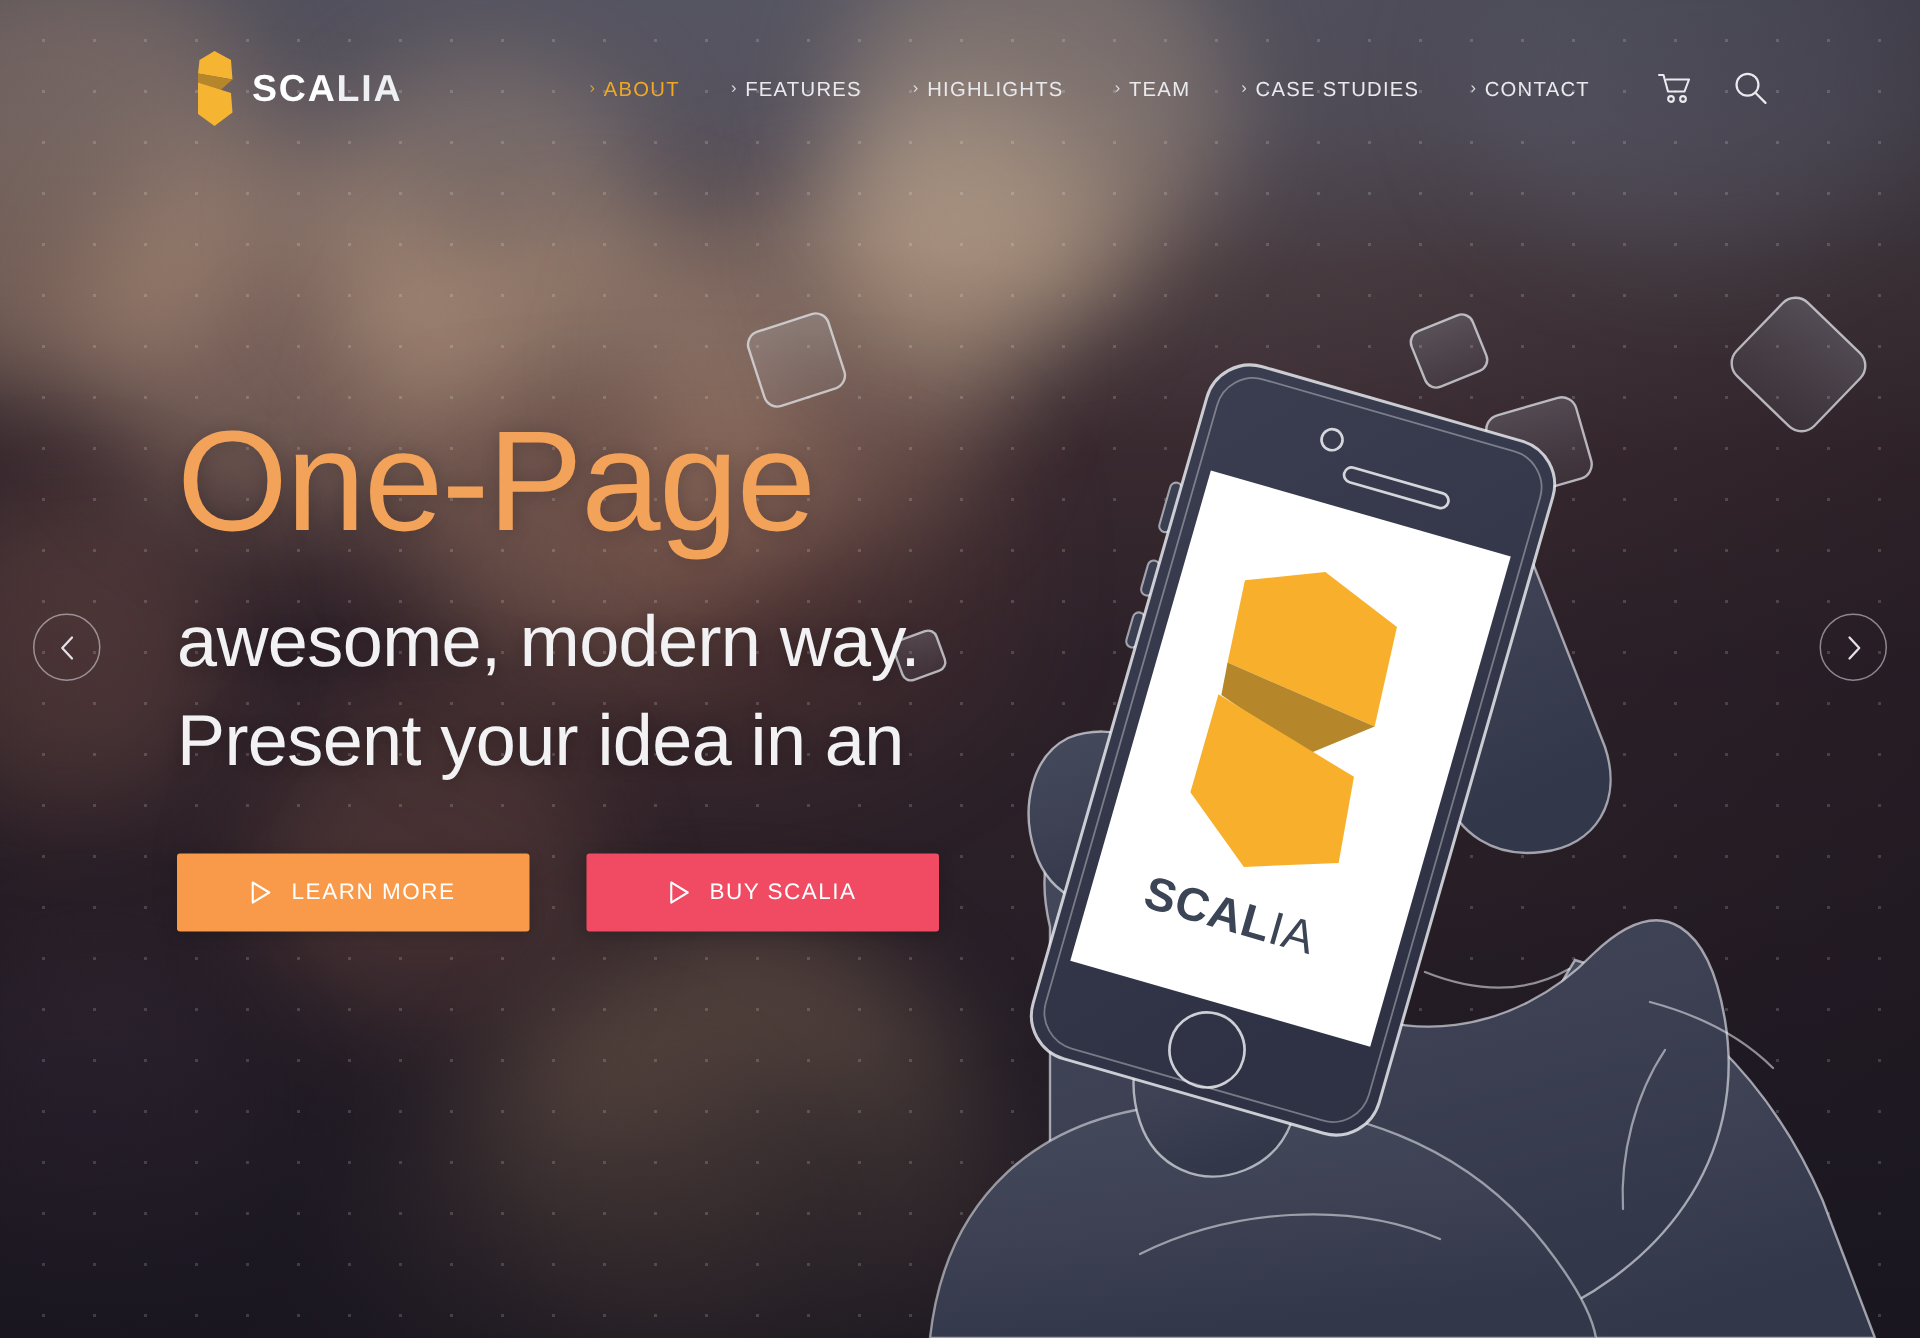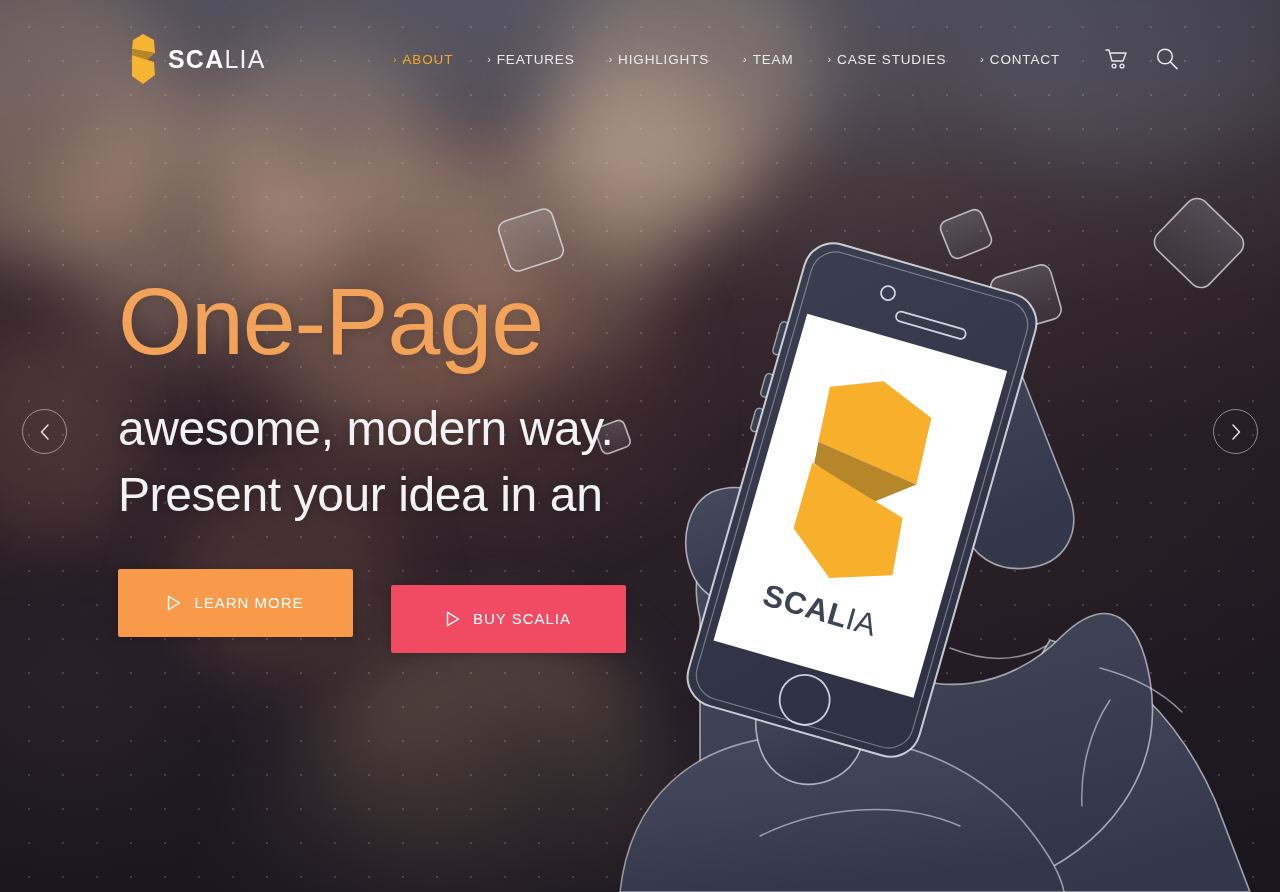--- a/index.html
+++ b/index.html
@@ -83,21 +83,21 @@
     z-index:40;
     margin-left:14px;
   }
   .brand { display:flex; align-items:center; gap:12px; }
   .logo-mark { width:26px; height:54px; display:block; }
   .brand-text {
     font-size:25px; letter-spacing:1.2px; color:#ffffff; line-height:1;
     display:flex; align-items:baseline;
   }
   .brand-text .b1 { font-weight:700; }
-  .brand-text .b2 { font-weight:400; color:#eef0f3; }
+  .brand-text .b2 { font-weight:700; color:#eef0f3; }
 
   .nav { margin-left:auto; display:flex; align-items:center; }
   .nav-item {
     display:flex; align-items:center; gap:5px;
     color:#e9eaee; font-size:13.5px; letter-spacing:0.85px;
     margin-right:34px; cursor:pointer; white-space:nowrap;
     text-transform:uppercase;
   }
   .nav-item .chev { font-size:11px; opacity:.9; font-weight:400; }
   .nav-item.active { color:#f0a724; }
@@ -125,28 +125,28 @@
   }
   .h-sub {
     margin-top:28px;
     font-size:48px; line-height:1.38; font-weight:200;
     color:#f2f1f3; letter-spacing:-0.4px;
     text-shadow:0 1px 10px rgba(0,0,0,0.25);
   }
   .btn-row { margin-top:40px; display:flex; gap:38px; }
   .btn {
     display:flex; align-items:center; justify-content:center; gap:13px;
-    height:68px; min-width:235px; padding:0 18px;
+    height:52px; min-width:235px; padding:0 18px;
     color:#fff; font-size:15px; letter-spacing:1.0px; text-transform:uppercase;
     cursor:pointer; border:0; border-radius:2px;
     font-family:"Liberation Sans", sans-serif;
     box-shadow:0 2px 10px rgba(0,0,0,0.18);
   }
   .btn-learn { background:#f89a4a; }
-  .btn-buy   { background:#f14b64; width:235px;margin-top:16px; }
+  .btn-buy   { background:#f14b64; width:235px; }
   .tri { width:14px; height:16px; flex:0 0 auto; }
 
   
   .arrow {
     position:absolute; top:409px; width:45px; height:45px;
     border:1px solid rgba(225,222,232,0.55); border-radius:50%;
     display:flex; align-items:center; justify-content:center;
     cursor:pointer; z-index:35;
   }
   .arrow-left  { left:22px; }

